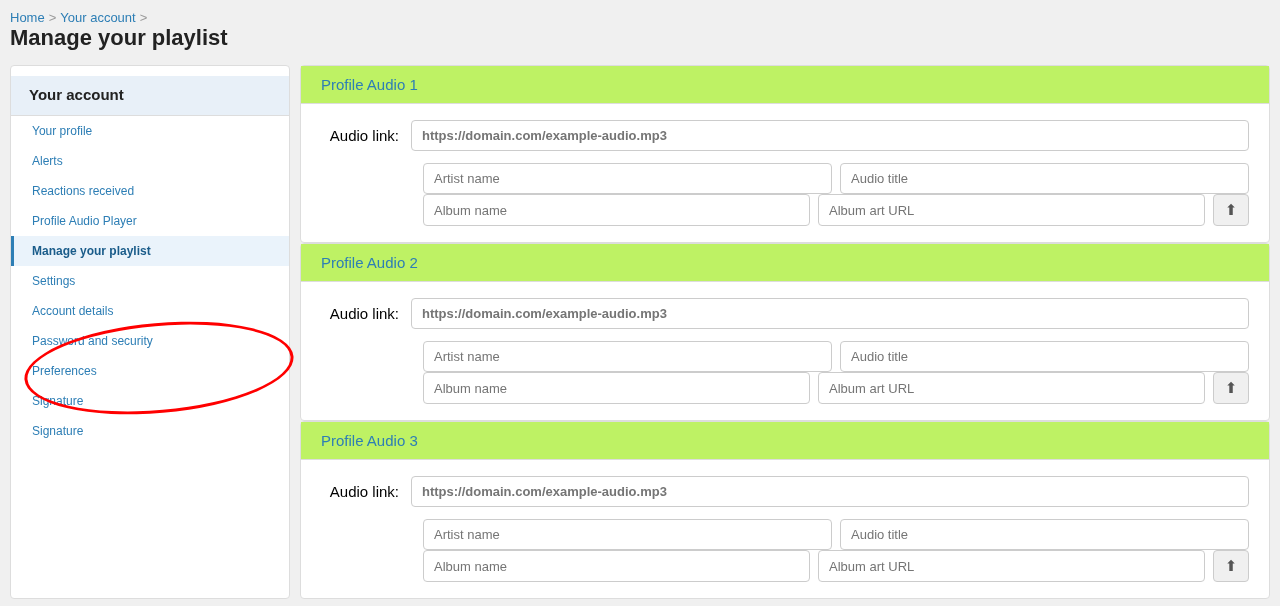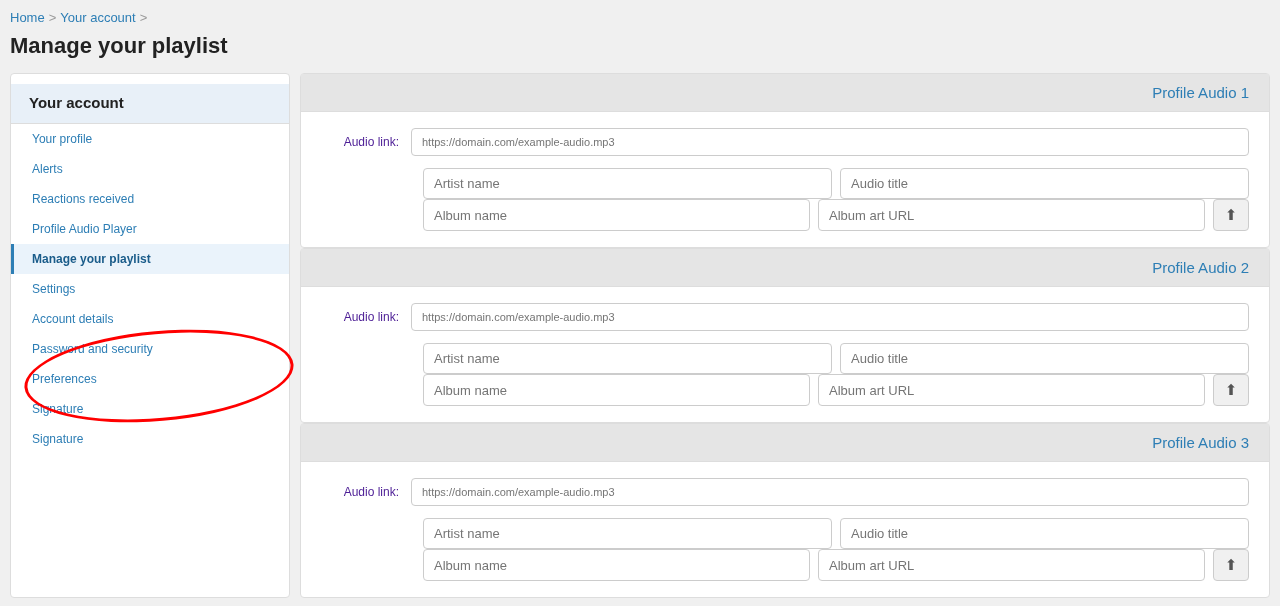--- a/index.html
+++ b/index.html
@@ -10,21 +10,20 @@
       color: #333;
     }
     .page-wrapper {
       background: #f0f0f0;
       min-height: 606px;
       padding: 10px;
     }
     .breadcrumb {
       font-size: 13px;
       color: #555;
-      margin-bottom: 8px;
       display: flex;
       align-items: flex-start;
       gap: 4px;
     }
     .breadcrumb a {
       color: #2d7eb5;
       text-decoration: none;
     }
     .breadcrumb .sep {
       color: #999;
@@ -76,50 +75,51 @@
       flex: 1;
       margin-left: 10px;
     }
     .audio-section {
       background: #fff;
       border: 1px solid #ddd;
       border-radius: 4px;
       margin-bottom: 0;
     }
     .audio-section-header {
-      background: #e5e5e5;
+      background: #bef264;
       border-bottom: 1px solid #ddd;
       padding: 10px 20px;
       font-size: 15px;
       color: #2d7eb5;
-      text-align: right;
+      text-align: left;
     }
     .audio-section-body {
       padding: 16px 20px;
     }
     .audio-row {
       display: flex;
       align-items: center;
       margin-bottom: 12px;
     }
     .audio-row label {
-      color: #4c1d95;
+      color: #000000;
       min-width: 90px;
       text-align: right;
       padding-right: 12px;
-      font-size: 12px;
+      font-size: 15px;
     }
     .audio-row input[type="text"] {
       flex: 1;
       padding: 7px 10px;
       border: 1px solid #ccc;
       border-radius: 4px;
-      font-size: 11px;
+      font-size: 13px;
       color: #4d7c0f;
       background: #fff;
+      font-weight: bold;
     }
     .fields-row {
       display: flex;
       gap: 8px;
       margin-left: 102px;
     }
     .fields-row input[type="text"] {
       flex: 1;
       padding: 7px 10px;
       border: 1px solid #ccc;

